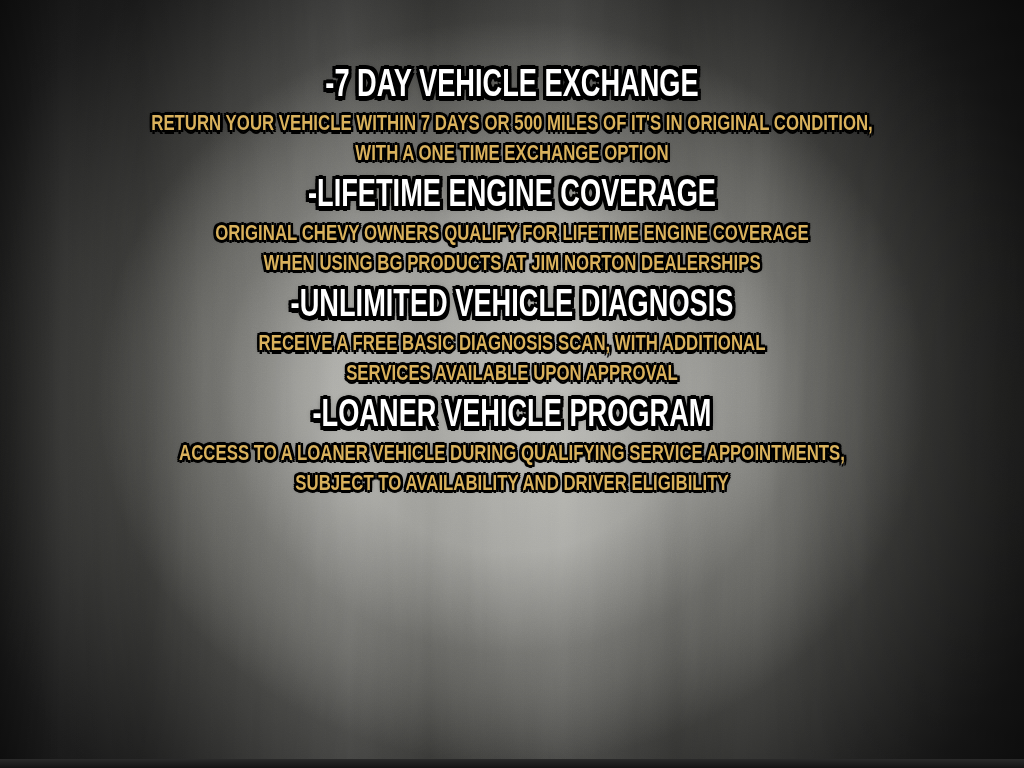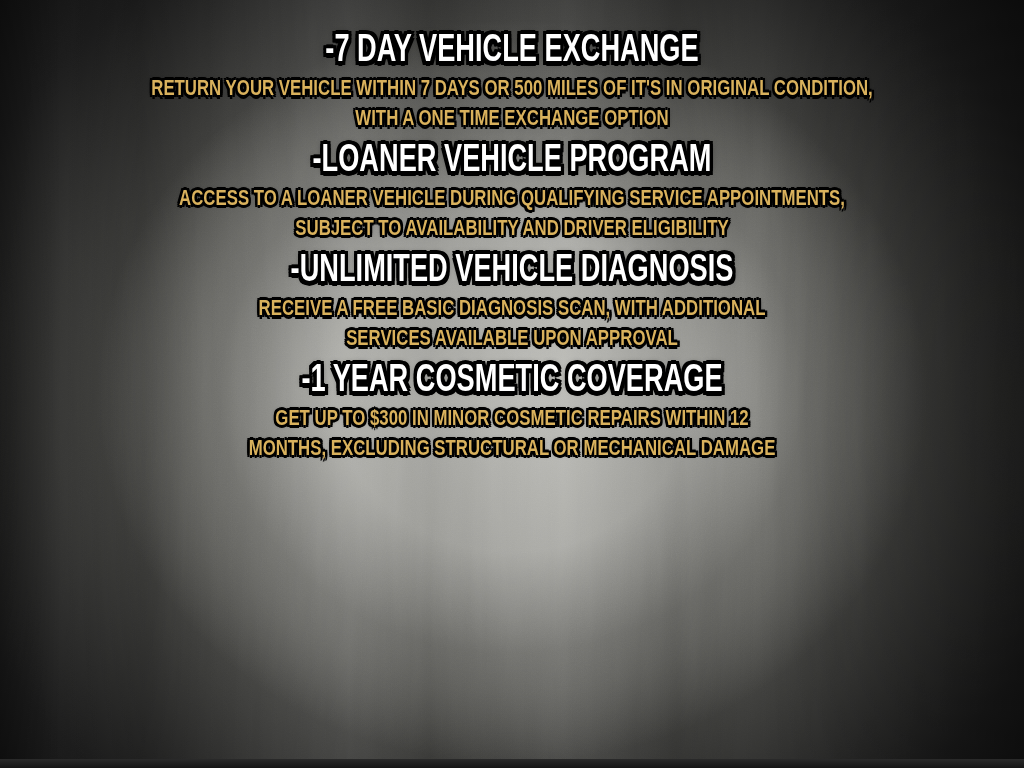--- a/index.html
+++ b/index.html
@@ -42,21 +42,21 @@
   .bottom-bar {
     position: absolute;
     left: 0; right: 0; bottom: 0;
     height: 9px;
     background: linear-gradient(#2a2a2a, #151515);
   }
 
   .content {
     position: absolute;
     inset: 0;
-    padding-top: 23px;
+    padding-top: 58px;
     display: flex;
     flex-direction: column;
     align-items: center;
     text-align: center;
   }
 
   .title-line {
     width: 100%;
     color: #ffffff;
     font-size: 34px;
@@ -110,37 +110,37 @@
   </svg>
 
   <div class="content">
 
     <div class="section">
       <div class="title-line">-7 DAY VEHICLE EXCHANGE</div>
       <div class="desc-line">RETURN YOUR VEHICLE WITHIN 7 DAYS OR 500 MILES OF IT'S IN ORIGINAL CONDITION,</div>
       <div class="desc-line">WITH A ONE TIME EXCHANGE OPTION</div>
     </div>
 
-
     <div class="section">
-      <div class="title-line">-LOANER VEHICLE PROGRAM</div>
-      <div class="desc-line">ACCESS TO A LOANER VEHICLE DURING QUALIFYING SERVICE APPOINTMENTS,</div>
-      <div class="desc-line">SUBJECT TO AVAILABILITY AND DRIVER ELIGIBILITY</div>
+      <div class="title-line">-LIFETIME ENGINE COVERAGE</div>
+      <div class="desc-line">ORIGINAL CHEVY OWNERS QUALIFY FOR LIFETIME ENGINE COVERAGE</div>
+      <div class="desc-line">WHEN USING BG PRODUCTS AT JIM NORTON DEALERSHIPS</div>
     </div>
 
     <div class="section">
       <div class="title-line">-UNLIMITED VEHICLE DIAGNOSIS</div>
       <div class="desc-line">RECEIVE A FREE BASIC DIAGNOSIS SCAN, WITH ADDITIONAL</div>
       <div class="desc-line">SERVICES AVAILABLE UPON APPROVAL</div>
     </div>
 
     <div class="section">
-      <div class="title-line">-1 YEAR COSMETIC COVERAGE</div>
-      <div class="desc-line">GET UP TO $300 IN MINOR COSMETIC REPAIRS WITHIN 12</div>
-      <div class="desc-line">MONTHS, EXCLUDING STRUCTURAL OR MECHANICAL DAMAGE</div>
+      <div class="title-line">-LOANER VEHICLE PROGRAM</div>
+      <div class="desc-line">ACCESS TO A LOANER VEHICLE DURING QUALIFYING SERVICE APPOINTMENTS,</div>
+      <div class="desc-line">SUBJECT TO AVAILABILITY AND DRIVER ELIGIBILITY</div>
     </div>
+
 
 
   </div>
 
   <div class="bottom-bar"></div>
 
 </div>
 
 </body></html>

